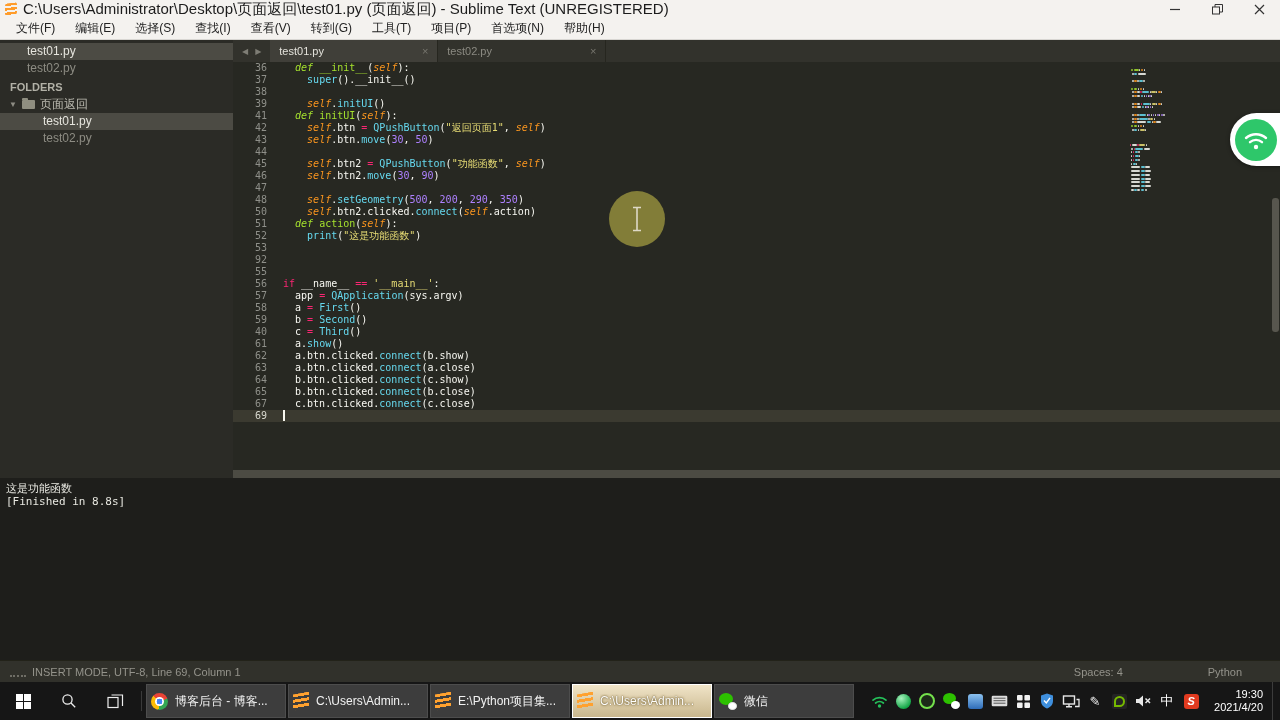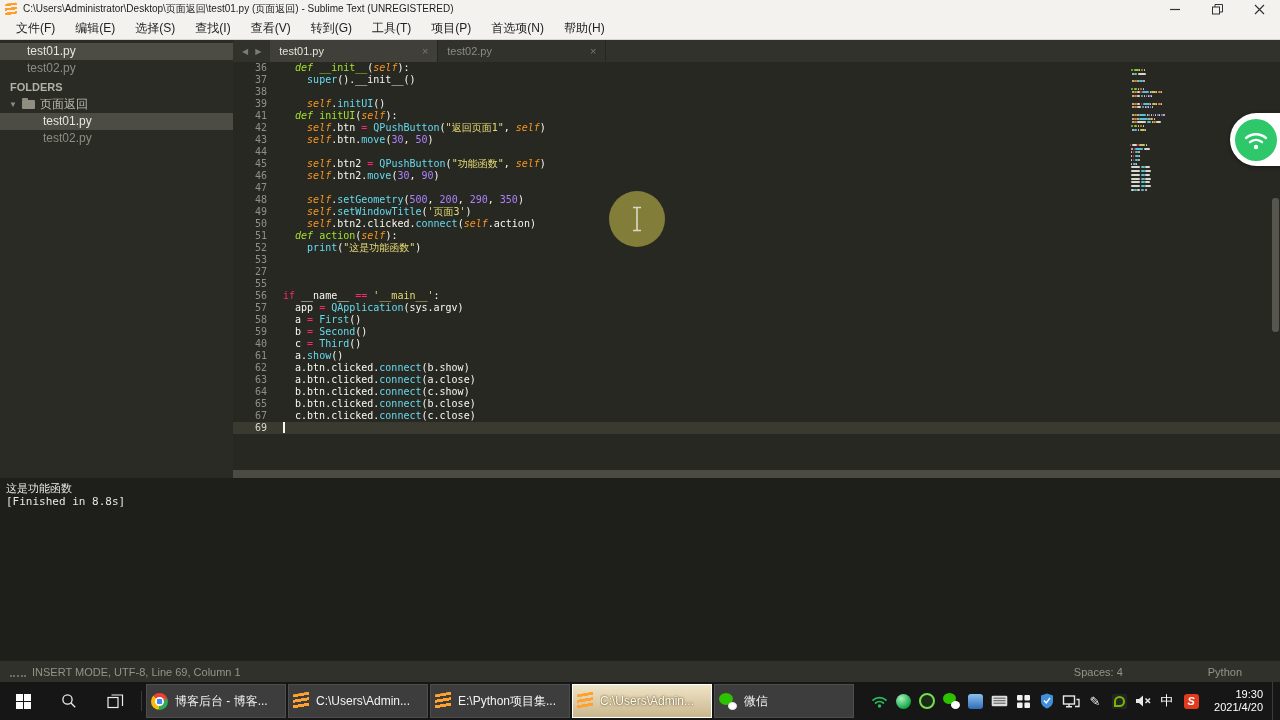--- a/index.html
+++ b/index.html
@@ -1,19 +1,19 @@
 <!DOCTYPE html>
 <html><head>
 <meta charset="utf-8">
 <style>
   html,body{margin:0;padding:0;background:#000;}
   .screen{position:relative;width:1280px;height:720px;overflow:hidden;background:#272822;font-family:"Liberation Sans",sans-serif;}
 
   
-  .titlebar{position:absolute;left:0;top:0;width:1280px;height:18px;background:#f4f2ef;display:flex;align-items:center;padding-left:5px;box-sizing:border-box;font-size:10px;color:#1c1c1c;}
+  .titlebar{position:absolute;left:0;top:0;width:1280px;height:18px;background:#f4f2ef;display:flex;align-items:center;padding-left:5px;box-sizing:border-box;font-size:15px;color:#1c1c1c;}
   .app-icon{width:12px;height:12px;border-radius:2px;margin-right:6px;flex:none;background:repeating-linear-gradient(180deg,#ff9c2a 0 2.5px,rgba(0,0,0,0) 2.5px 4.5px);transform:skewY(-8deg);}
   .title-text{flex:1;white-space:nowrap;overflow:hidden;}
   .win-controls{display:flex;height:100%;}
   .wc{width:42px;height:100%;display:flex;align-items:center;justify-content:center;color:#333;}
   .wc svg{display:block;}
 
   
   .menubar{position:absolute;left:0;top:18px;width:1280px;height:22px;background:#f4f2ef;border-bottom:1px solid #d8d6d2;display:flex;align-items:center;padding-left:6px;box-sizing:border-box;font-size:12px;color:#222;}
   .menu-item{padding:0 10px;}
 
@@ -188,26 +188,25 @@
             <div class="line"><span class="ln">38</span><span class="code"></span></div>
             <div class="line"><span class="ln">39</span><span class="code"><span class="tok-p">    </span><span class="tok-s">self</span><span class="tok-p">.</span><span class="tok-f">initUI</span><span class="tok-p">()</span></span></div>
             <div class="line"><span class="ln">41</span><span class="code"><span class="tok-d">  def </span><span class="tok-g">initUI</span><span class="tok-p">(</span><span class="tok-s">self</span><span class="tok-p">):</span></span></div>
             <div class="line"><span class="ln">42</span><span class="code"><span class="tok-p">    </span><span class="tok-s">self</span><span class="tok-p">.btn </span><span class="tok-k">= </span><span class="tok-f">QPushButton</span><span class="tok-p">(</span><span class="tok-q">"返回页面1"</span><span class="tok-p">, </span><span class="tok-s">self</span><span class="tok-p">)</span></span></div>
             <div class="line"><span class="ln">43</span><span class="code"><span class="tok-p">    </span><span class="tok-s">self</span><span class="tok-p">.btn.</span><span class="tok-f">move</span><span class="tok-p">(</span><span class="tok-n">30</span><span class="tok-p">, </span><span class="tok-n">50</span><span class="tok-p">)</span></span></div>
             <div class="line"><span class="ln">44</span><span class="code"></span></div>
             <div class="line"><span class="ln">45</span><span class="code"><span class="tok-p">    </span><span class="tok-s">self</span><span class="tok-p">.btn2 </span><span class="tok-k">= </span><span class="tok-f">QPushButton</span><span class="tok-p">(</span><span class="tok-q">"功能函数"</span><span class="tok-p">, </span><span class="tok-s">self</span><span class="tok-p">)</span></span></div>
             <div class="line"><span class="ln">46</span><span class="code"><span class="tok-p">    </span><span class="tok-s">self</span><span class="tok-p">.btn2.</span><span class="tok-f">move</span><span class="tok-p">(</span><span class="tok-n">30</span><span class="tok-p">, </span><span class="tok-n">90</span><span class="tok-p">)</span></span></div>
             <div class="line"><span class="ln">47</span><span class="code"></span></div>
             <div class="line"><span class="ln">48</span><span class="code"><span class="tok-p">    </span><span class="tok-s">self</span><span class="tok-p">.</span><span class="tok-f">setGeometry</span><span class="tok-p">(</span><span class="tok-n">500</span><span class="tok-p">, </span><span class="tok-n">200</span><span class="tok-p">, </span><span class="tok-n">290</span><span class="tok-p">, </span><span class="tok-n">350</span><span class="tok-p">)</span></span></div>
-            <div class="line"><span class="ln">49</span><span class="code"><span class="tok-p">    </span><span class="tok-s">self</span><span class="tok-p">.</span><span class="tok-f">setWindowTitle</span><span class="tok-p">(</span><span class="tok-q">'页面3'</span><span class="tok-p">)</span></span></div>
             <div class="line"><span class="ln">50</span><span class="code"><span class="tok-p">    </span><span class="tok-s">self</span><span class="tok-p">.btn2.clicked.</span><span class="tok-f">connect</span><span class="tok-p">(</span><span class="tok-s">self</span><span class="tok-p">.action)</span></span></div>
             <div class="line"><span class="ln">51</span><span class="code"><span class="tok-d">  def </span><span class="tok-g">action</span><span class="tok-p">(</span><span class="tok-s">self</span><span class="tok-p">):</span></span></div>
             <div class="line"><span class="ln">52</span><span class="code"><span class="tok-p">    </span><span class="tok-f">print</span><span class="tok-p">(</span><span class="tok-q">"这是功能函数"</span><span class="tok-p">)</span></span></div>
             <div class="line"><span class="ln">53</span><span class="code"></span></div>
-            <div class="line"><span class="ln">27</span><span class="code"></span></div>
+            <div class="line"><span class="ln">92</span><span class="code"></span></div>
             <div class="line"><span class="ln">55</span><span class="code"></span></div>
             <div class="line"><span class="ln">56</span><span class="code"><span class="tok-k">if </span><span class="tok-p">__name__ </span><span class="tok-k">== </span><span class="tok-q">'__main__'</span><span class="tok-p">:</span></span></div>
             <div class="line"><span class="ln">57</span><span class="code"><span class="tok-p">  app </span><span class="tok-k">= </span><span class="tok-f">QApplication</span><span class="tok-p">(sys.argv)</span></span></div>
             <div class="line"><span class="ln">58</span><span class="code"><span class="tok-p">  a </span><span class="tok-k">= </span><span class="tok-f">First</span><span class="tok-p">()</span></span></div>
             <div class="line"><span class="ln">59</span><span class="code"><span class="tok-p">  b </span><span class="tok-k">= </span><span class="tok-f">Second</span><span class="tok-p">()</span></span></div>
             <div class="line"><span class="ln">40</span><span class="code"><span class="tok-p">  c </span><span class="tok-k">= </span><span class="tok-f">Third</span><span class="tok-p">()</span></span></div>
             <div class="line"><span class="ln">61</span><span class="code"><span class="tok-p">  a.</span><span class="tok-f">show</span><span class="tok-p">()</span></span></div>
             <div class="line"><span class="ln">62</span><span class="code"><span class="tok-p">  a.btn.clicked.</span><span class="tok-f">connect</span><span class="tok-p">(b.show)</span></span></div>
             <div class="line"><span class="ln">63</span><span class="code"><span class="tok-p">  a.btn.clicked.</span><span class="tok-f">connect</span><span class="tok-p">(a.close)</span></span></div>
             <div class="line"><span class="ln">64</span><span class="code"><span class="tok-p">  b.btn.clicked.</span><span class="tok-f">connect</span><span class="tok-p">(c.show)</span></span></div>

